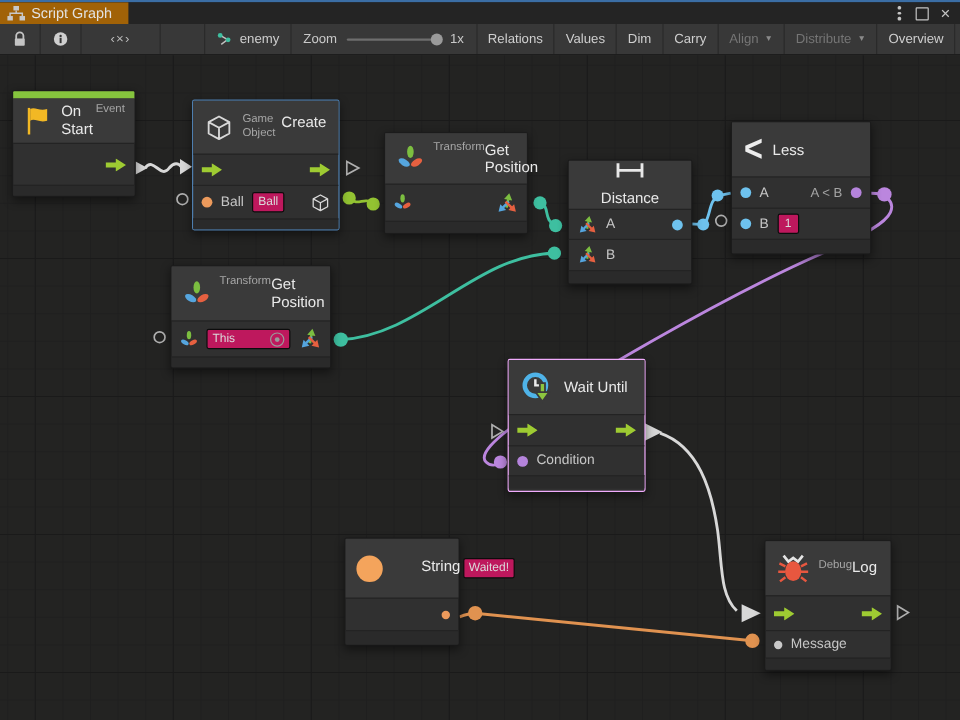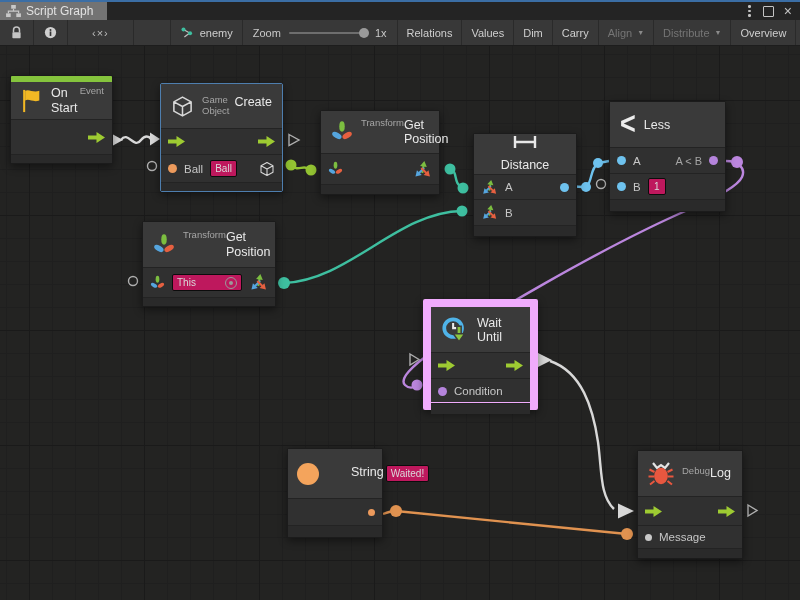--- a/index.html
+++ b/index.html
@@ -2,21 +2,21 @@
 <html><head>
 <meta charset="utf-8">
 <style>
   html,body{margin:0;padding:0;background:#191919;}
   .stage{position:relative;width:800px;height:600px;overflow:hidden;
          font-family:"Liberation Sans","DejaVu Sans",sans-serif;
          -webkit-font-smoothing:antialiased;color:#d4d4d4;}
   
   .topline{position:absolute;left:0;top:0;width:800px;height:2px;background:#3b6ea5;z-index:5;}
   .titlebar{position:absolute;left:0;top:2px;width:800px;height:18px;background:#242424;z-index:5;display:flex;align-items:center;}
-  .tab{height:18px;background:#737373;display:flex;align-items:center;gap:5px;padding:0 14px 0 6px;}
+  .tab{height:18px;background:#a16207;display:flex;align-items:center;gap:5px;padding:0 14px 0 6px;}
   .tab-title{font-size:12px;color:#e2e2e2;}
   .winbtns{margin-left:auto;display:flex;align-items:center;gap:10px;padding-right:8px;}
   .kebab{display:flex;flex-direction:column;gap:2px;padding:2px;}
   .kebab i{width:2.5px;height:2.5px;border-radius:50%;background:#c4c4c4;}
   .maxbox{width:9px;height:9px;border:1.5px solid #c4c4c4;border-radius:1px;}
   .closex{font-size:14px;color:#c4c4c4;line-height:10px;}
   .toolbar{position:absolute;left:0;top:20px;width:800px;height:25px;background:#383838;z-index:5;
            display:flex;align-items:center;border-bottom:1px solid #1d1d1d;font-size:11px;}
   .tbtn{height:100%;display:flex;align-items:center;padding:0 9px;border-right:1px solid #2a2a2a;color:#cfcfcf;white-space:nowrap;}
   .tbtn.nosep{border-right:none;}
@@ -34,21 +34,21 @@
       linear-gradient(#1f1f1f 1px,transparent 1px),
       linear-gradient(90deg,#1f1f1f 1px,transparent 1px);
     background-size:115px 115px,115px 115px,23px 23px,23px 23px;
     background-position:-36px -60px,29px 0,-13px -14px,6px 0;z-index:0;}
   svg.wires{position:absolute;left:0;top:0;width:800px;height:600px;z-index:1;pointer-events:none;}
   .wire{fill:none;stroke-width:2.4;}
   
   .node{position:absolute;z-index:2;background:#303030;border:1px solid #1b1b1b;border-radius:2px;
         box-shadow:0 3px 8px rgba(0,0,0,.45);box-sizing:border-box;}
   .node.selected{border:1.5px solid #4e7eae;}
-  .node.debugged{border:8px solid #f0abfc;}
+  .node.debugged{border:1px solid #f0abfc;}
   .node-header{display:flex;align-items:center;gap:8px;padding:0 10px;background:#3a3a3a;}
   .htext{display:flex;flex-direction:row;line-height:1.15;}
   .cat{font-size:9.5px;color:#a6a6a6;}
   .title{font-size:12.5px;color:#e9e9e9;}
   .node-row{display:flex;align-items:center;gap:7px;padding:0 7px;border-top:1px solid #232323;position:relative;}
   .node-footer{border-top:1px solid #232323;background:#2a2a2a;}
   .push{margin-left:auto;}
   .dot{width:9px;height:9px;border-radius:50%;flex:0 0 auto;}
   .dot.sm{width:7px;height:7px;}
   .c-orange{background:#ec9a5c;}

